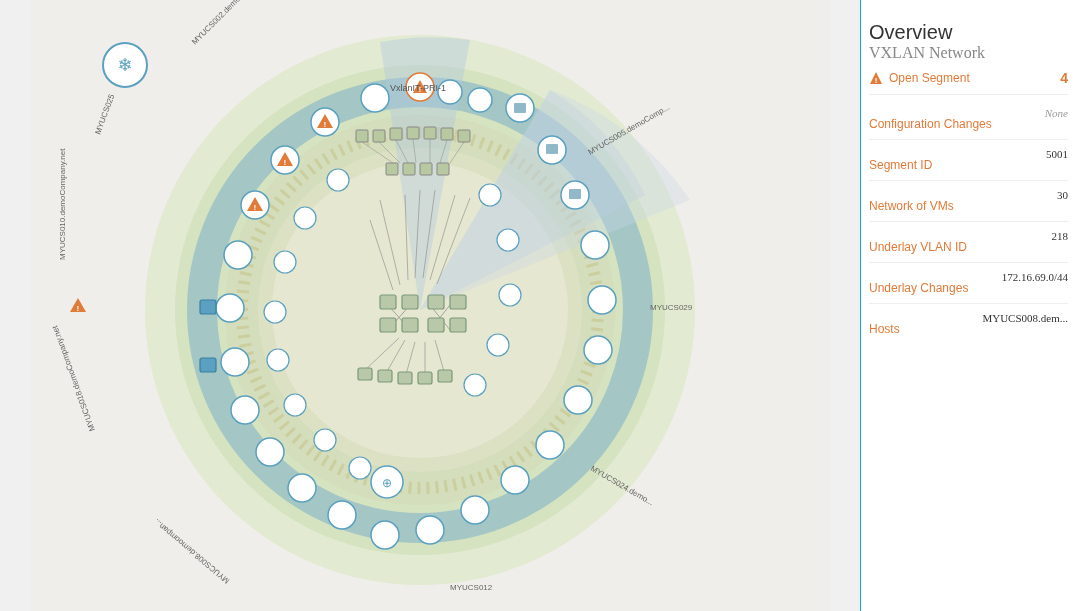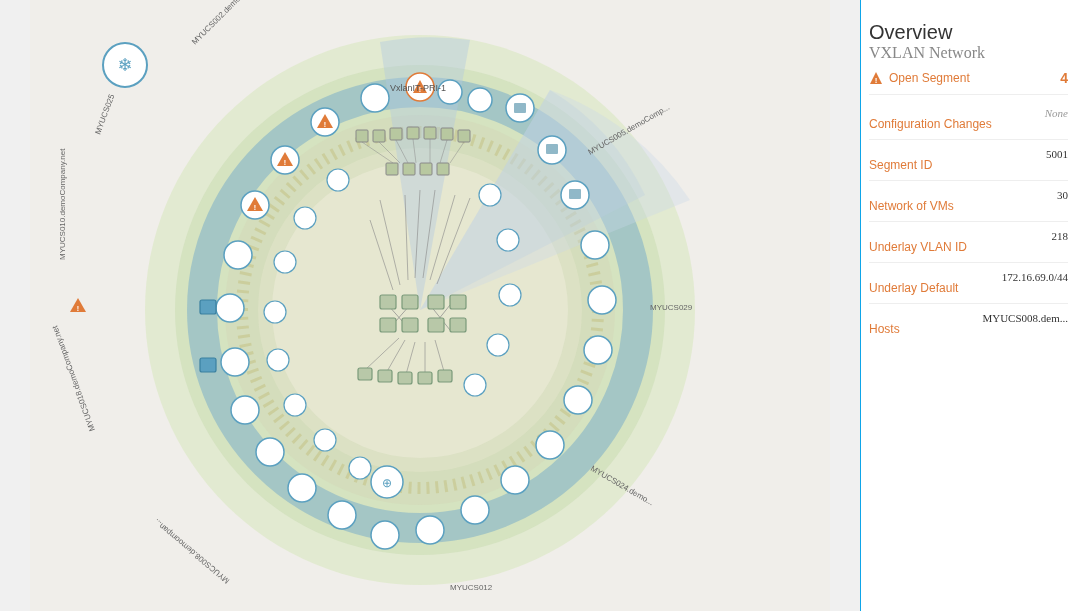--- a/index.html
+++ b/index.html
@@ -305,20 +305,20 @@
   </div>
   <div class="overview-row">
     <span class="overview-label">Network of VMs</span>
     <span class="overview-value">30</span>
   </div>
   <div class="overview-row">
     <span class="overview-label">Underlay VLAN ID</span>
     <span class="overview-value">218</span>
   </div>
   <div class="overview-row">
-    <span class="overview-label">Underlay Default</span>
+    <span class="overview-label">Underlay Changes</span>
     <span class="overview-value">172.16.69.0/44</span>
   </div>
   <div class="overview-row">
     <span class="overview-label">Hosts</span>
     <span class="overview-value">MYUCS008.dem...</span>
   </div>
 </div>
 
 </body></html>

